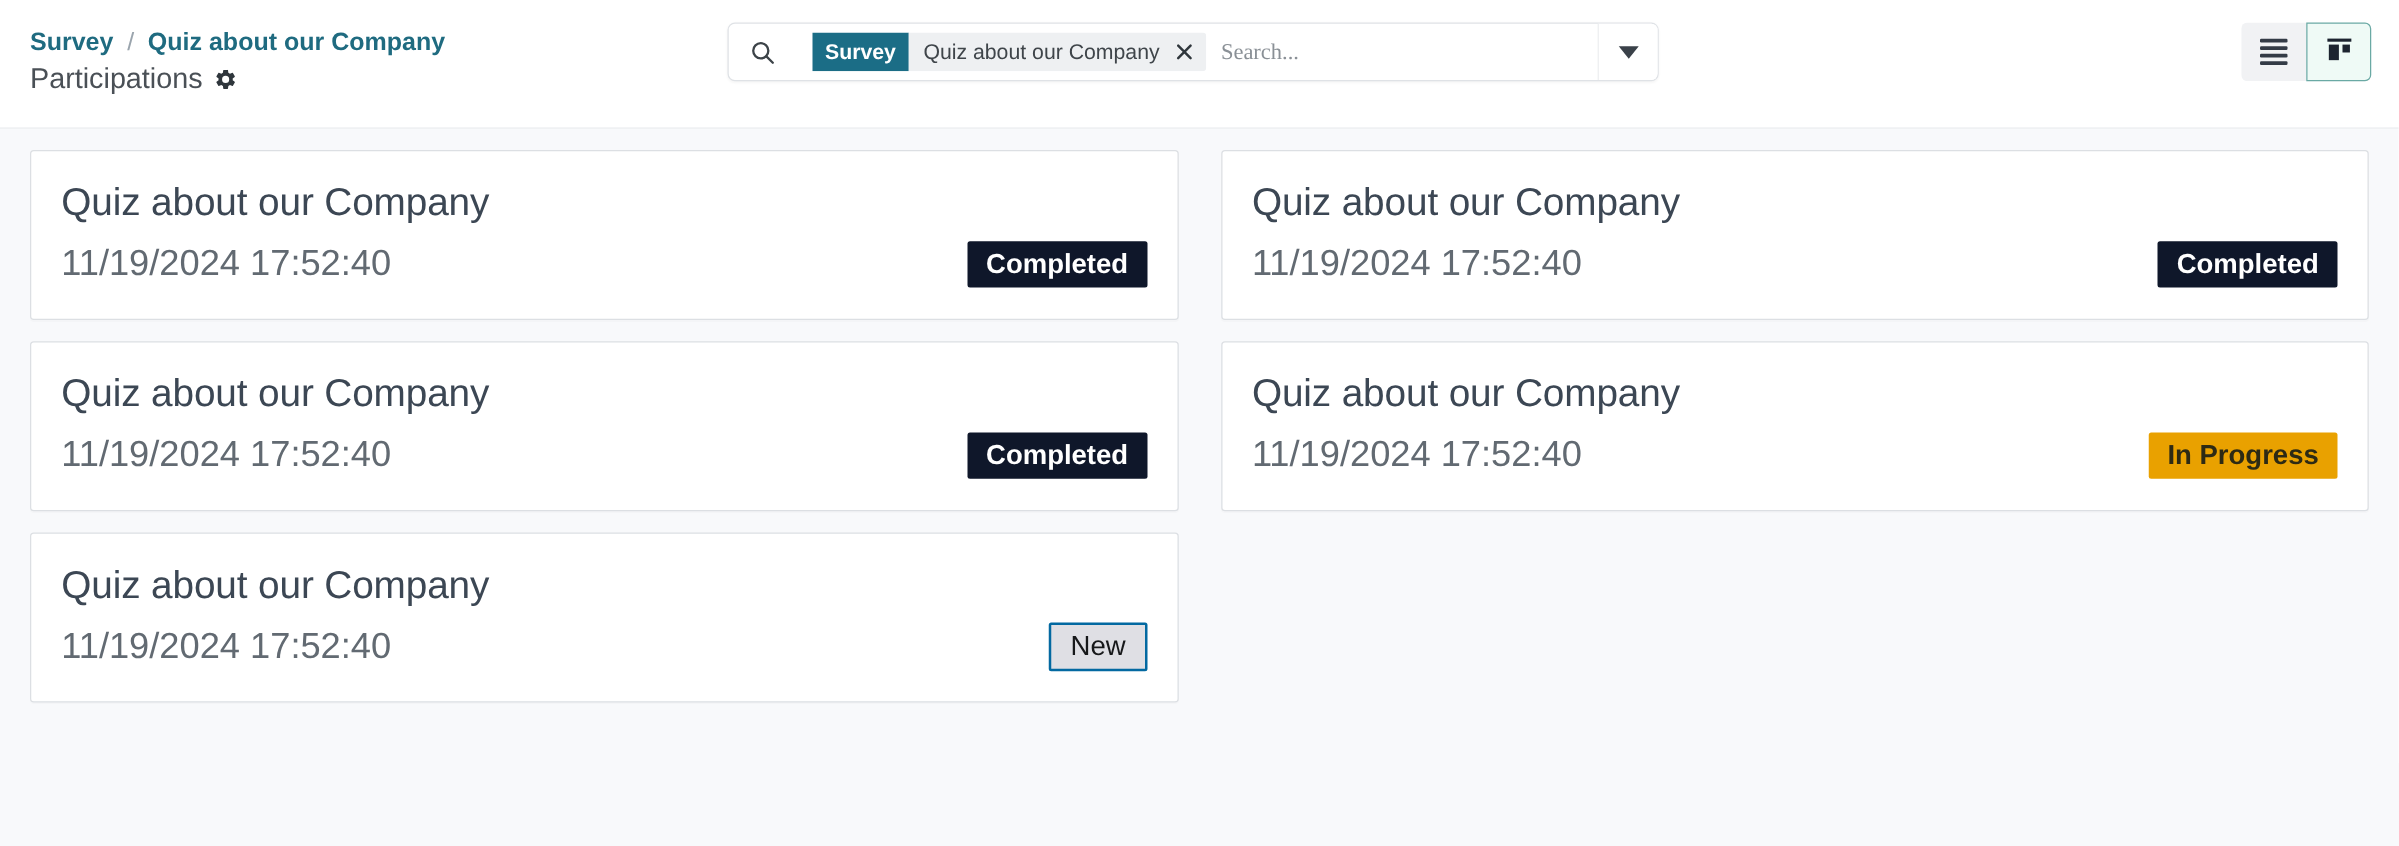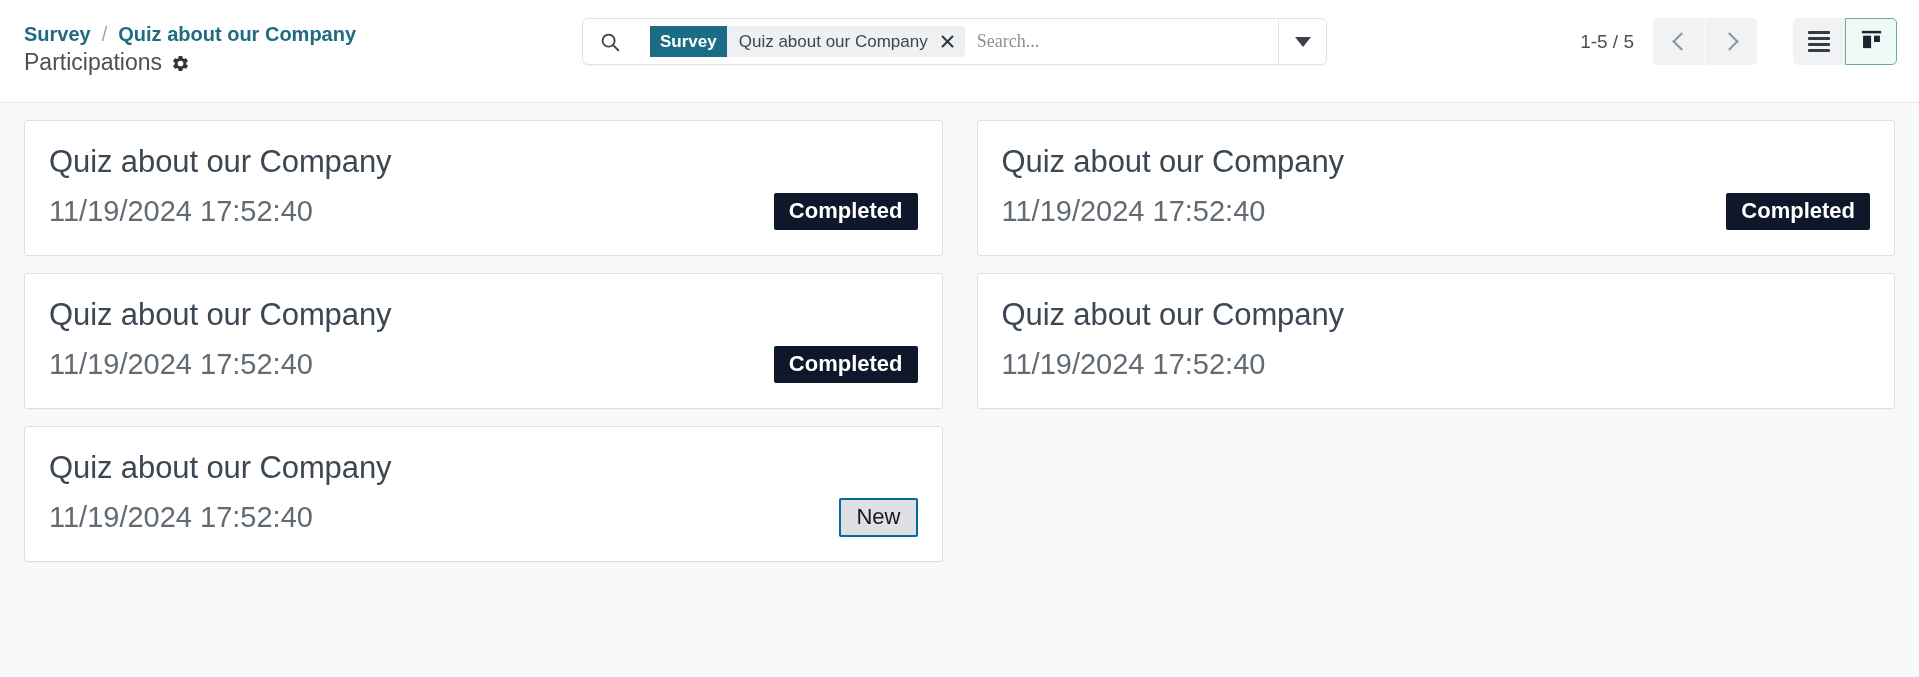--- a/index.html
+++ b/index.html
@@ -366,31 +366,20 @@
         </span>
         <input class="search-text" type="text" placeholder="Search..." style="">
       </div>
       <div class="search-dropdown-btn">
         <span class="caret-down"></span>
       </div>
     </div>
   </div>
 
   <div class="right-zone">
-    <div class="pager">
-      <span class="pager-count">1-5 / 5</span>
-      <div class="pager-btns">
-        <div class="pager-btn">
-          <span class="chev left"></span>
-        </div>
-        <div class="pager-btn">
-          <span class="chev right"></span>
-        </div>
-      </div>
-    </div>
 
     <div class="view-switcher">
       <div class="view-btn first">
         <span class="list-icon-bars">
           <i></i>
             <i></i>
             <i></i>
             <i></i>
         </span>
       </div>
@@ -439,18 +428,19 @@
         <div class="kcard-title">Quiz about our Company</div>
         <div class="kcard-bottom">
           <span class="kcard-date">11/19/2024 17:52:40</span>
           <span class="badge state-done">Completed</span>
         </div>
       </div>
       <div class="kcard">
         <div class="kcard-title">Quiz about our Company</div>
         <div class="kcard-bottom">
           <span class="kcard-date">11/19/2024 17:52:40</span>
+          <span class="badge state-progress">In Progress</span>
         </div>
       </div>
     </div>
 
   </div>
 </div>
 
 </body></html>

